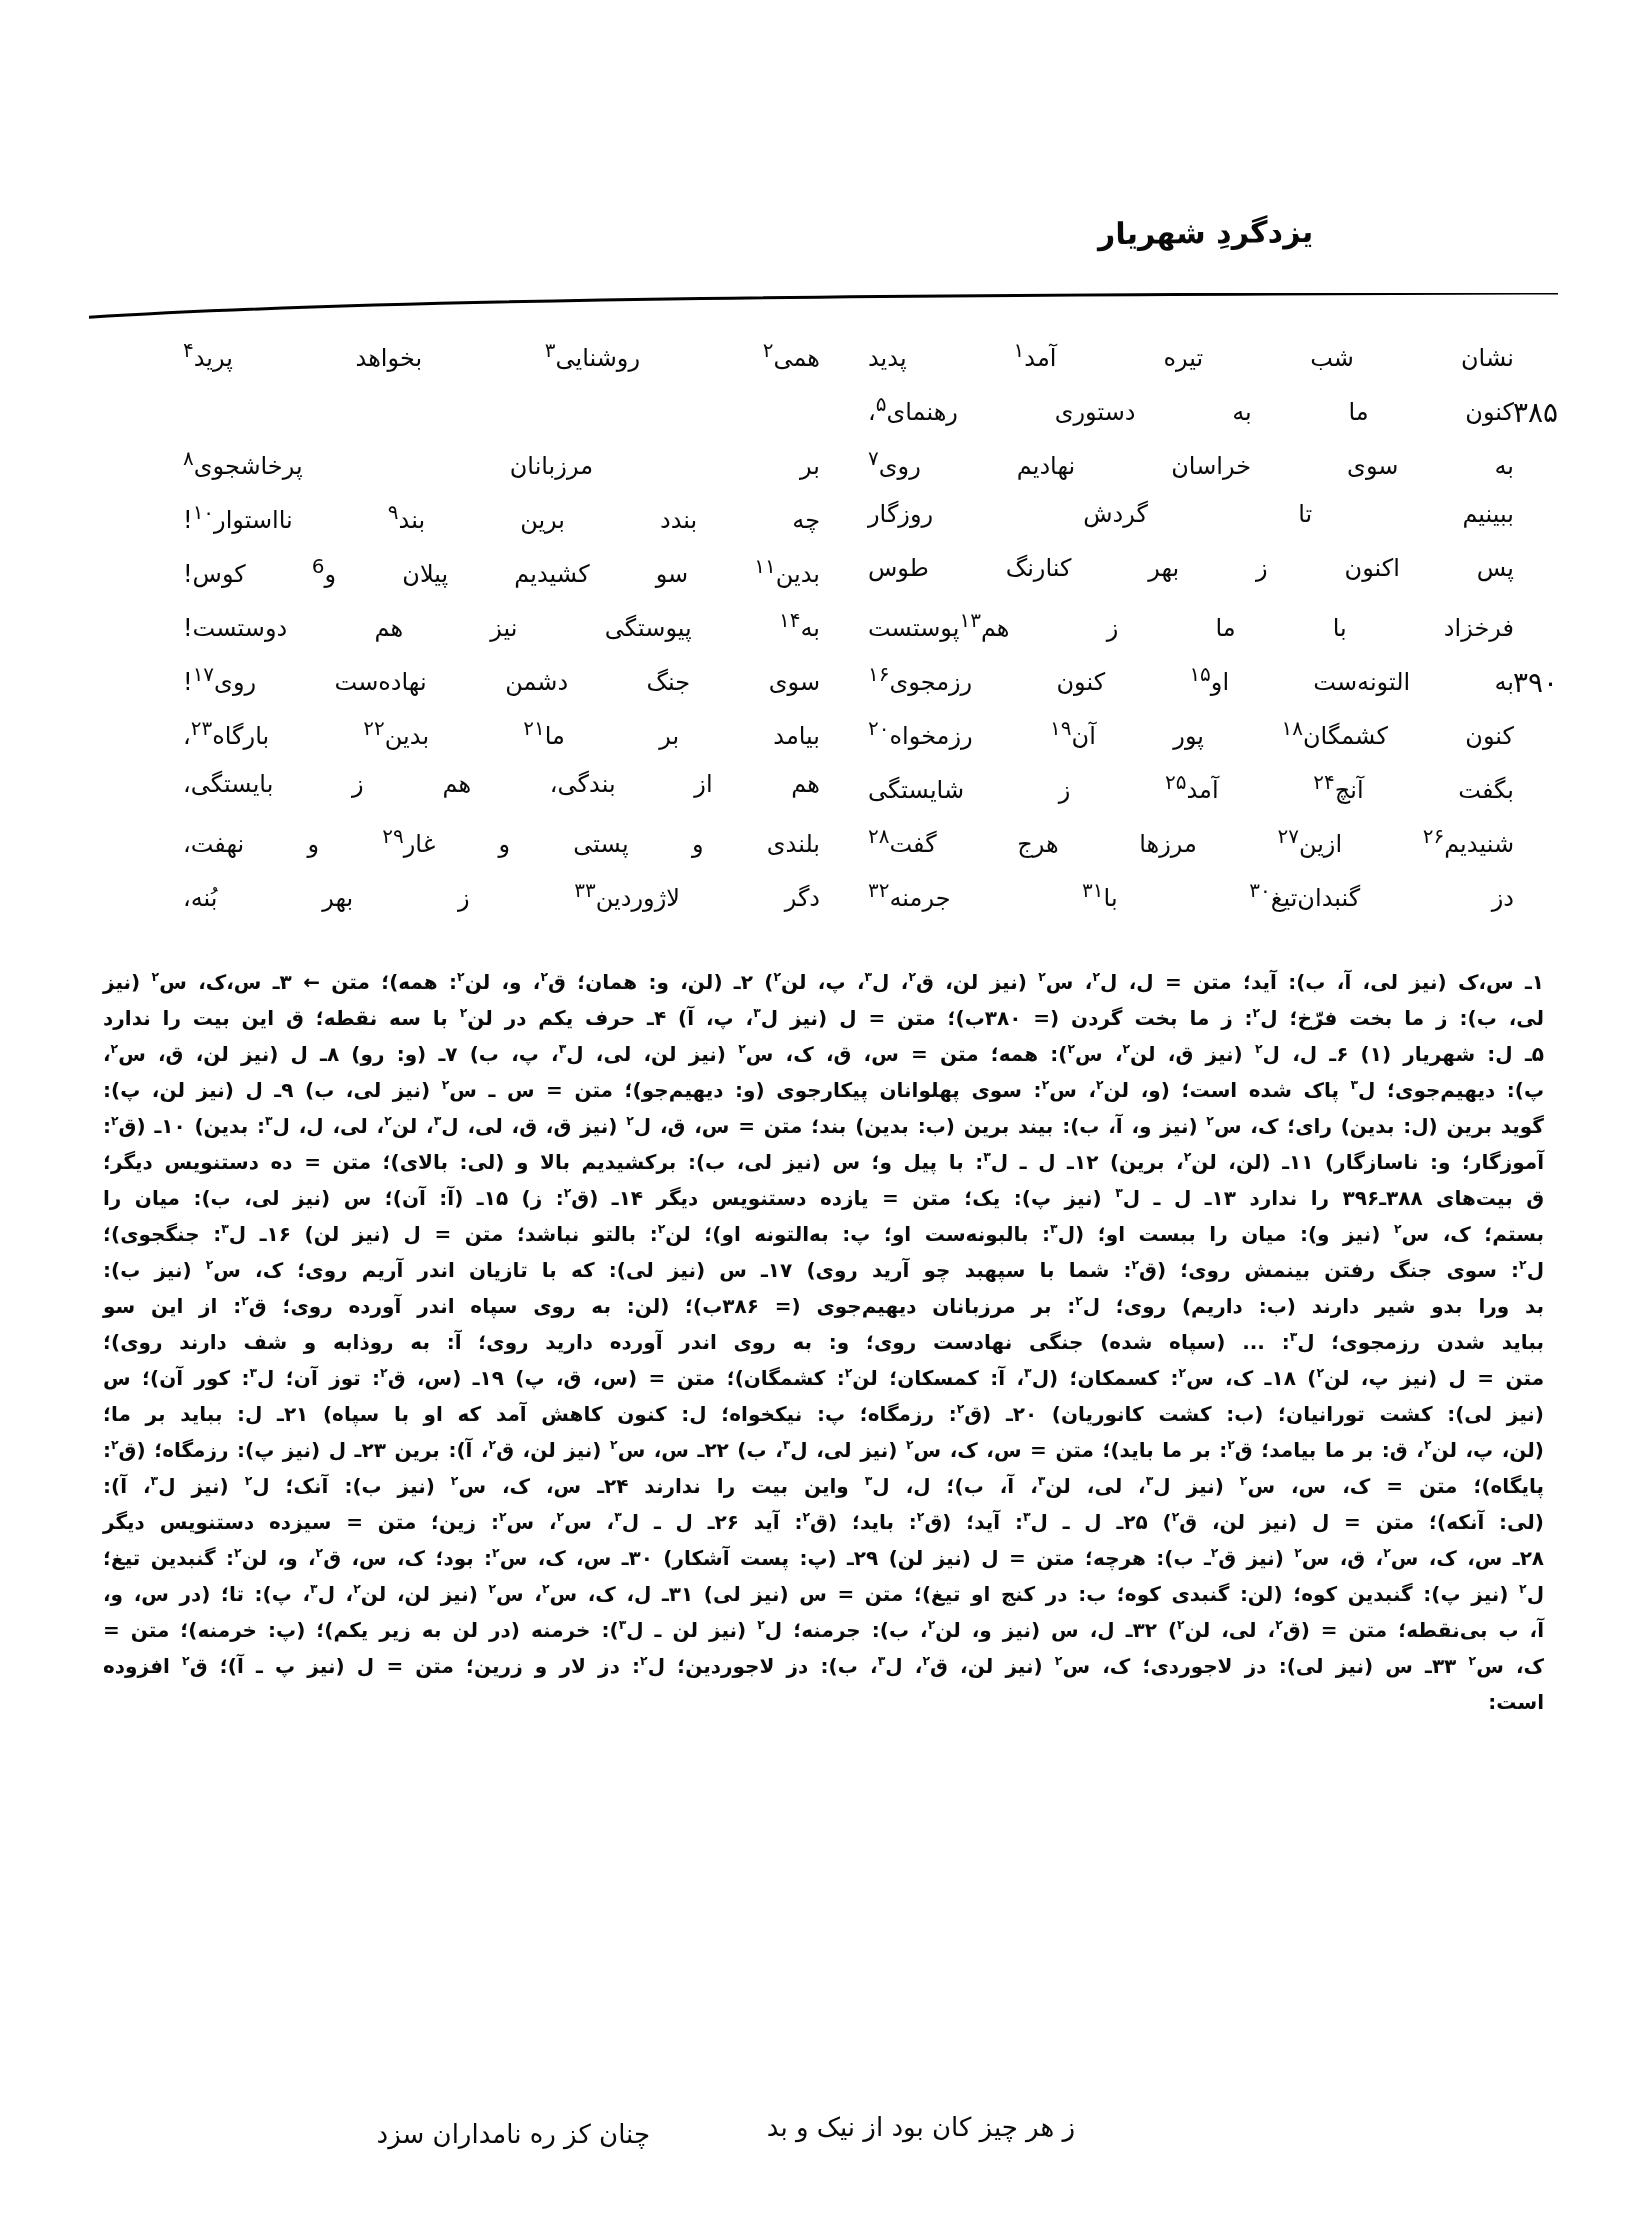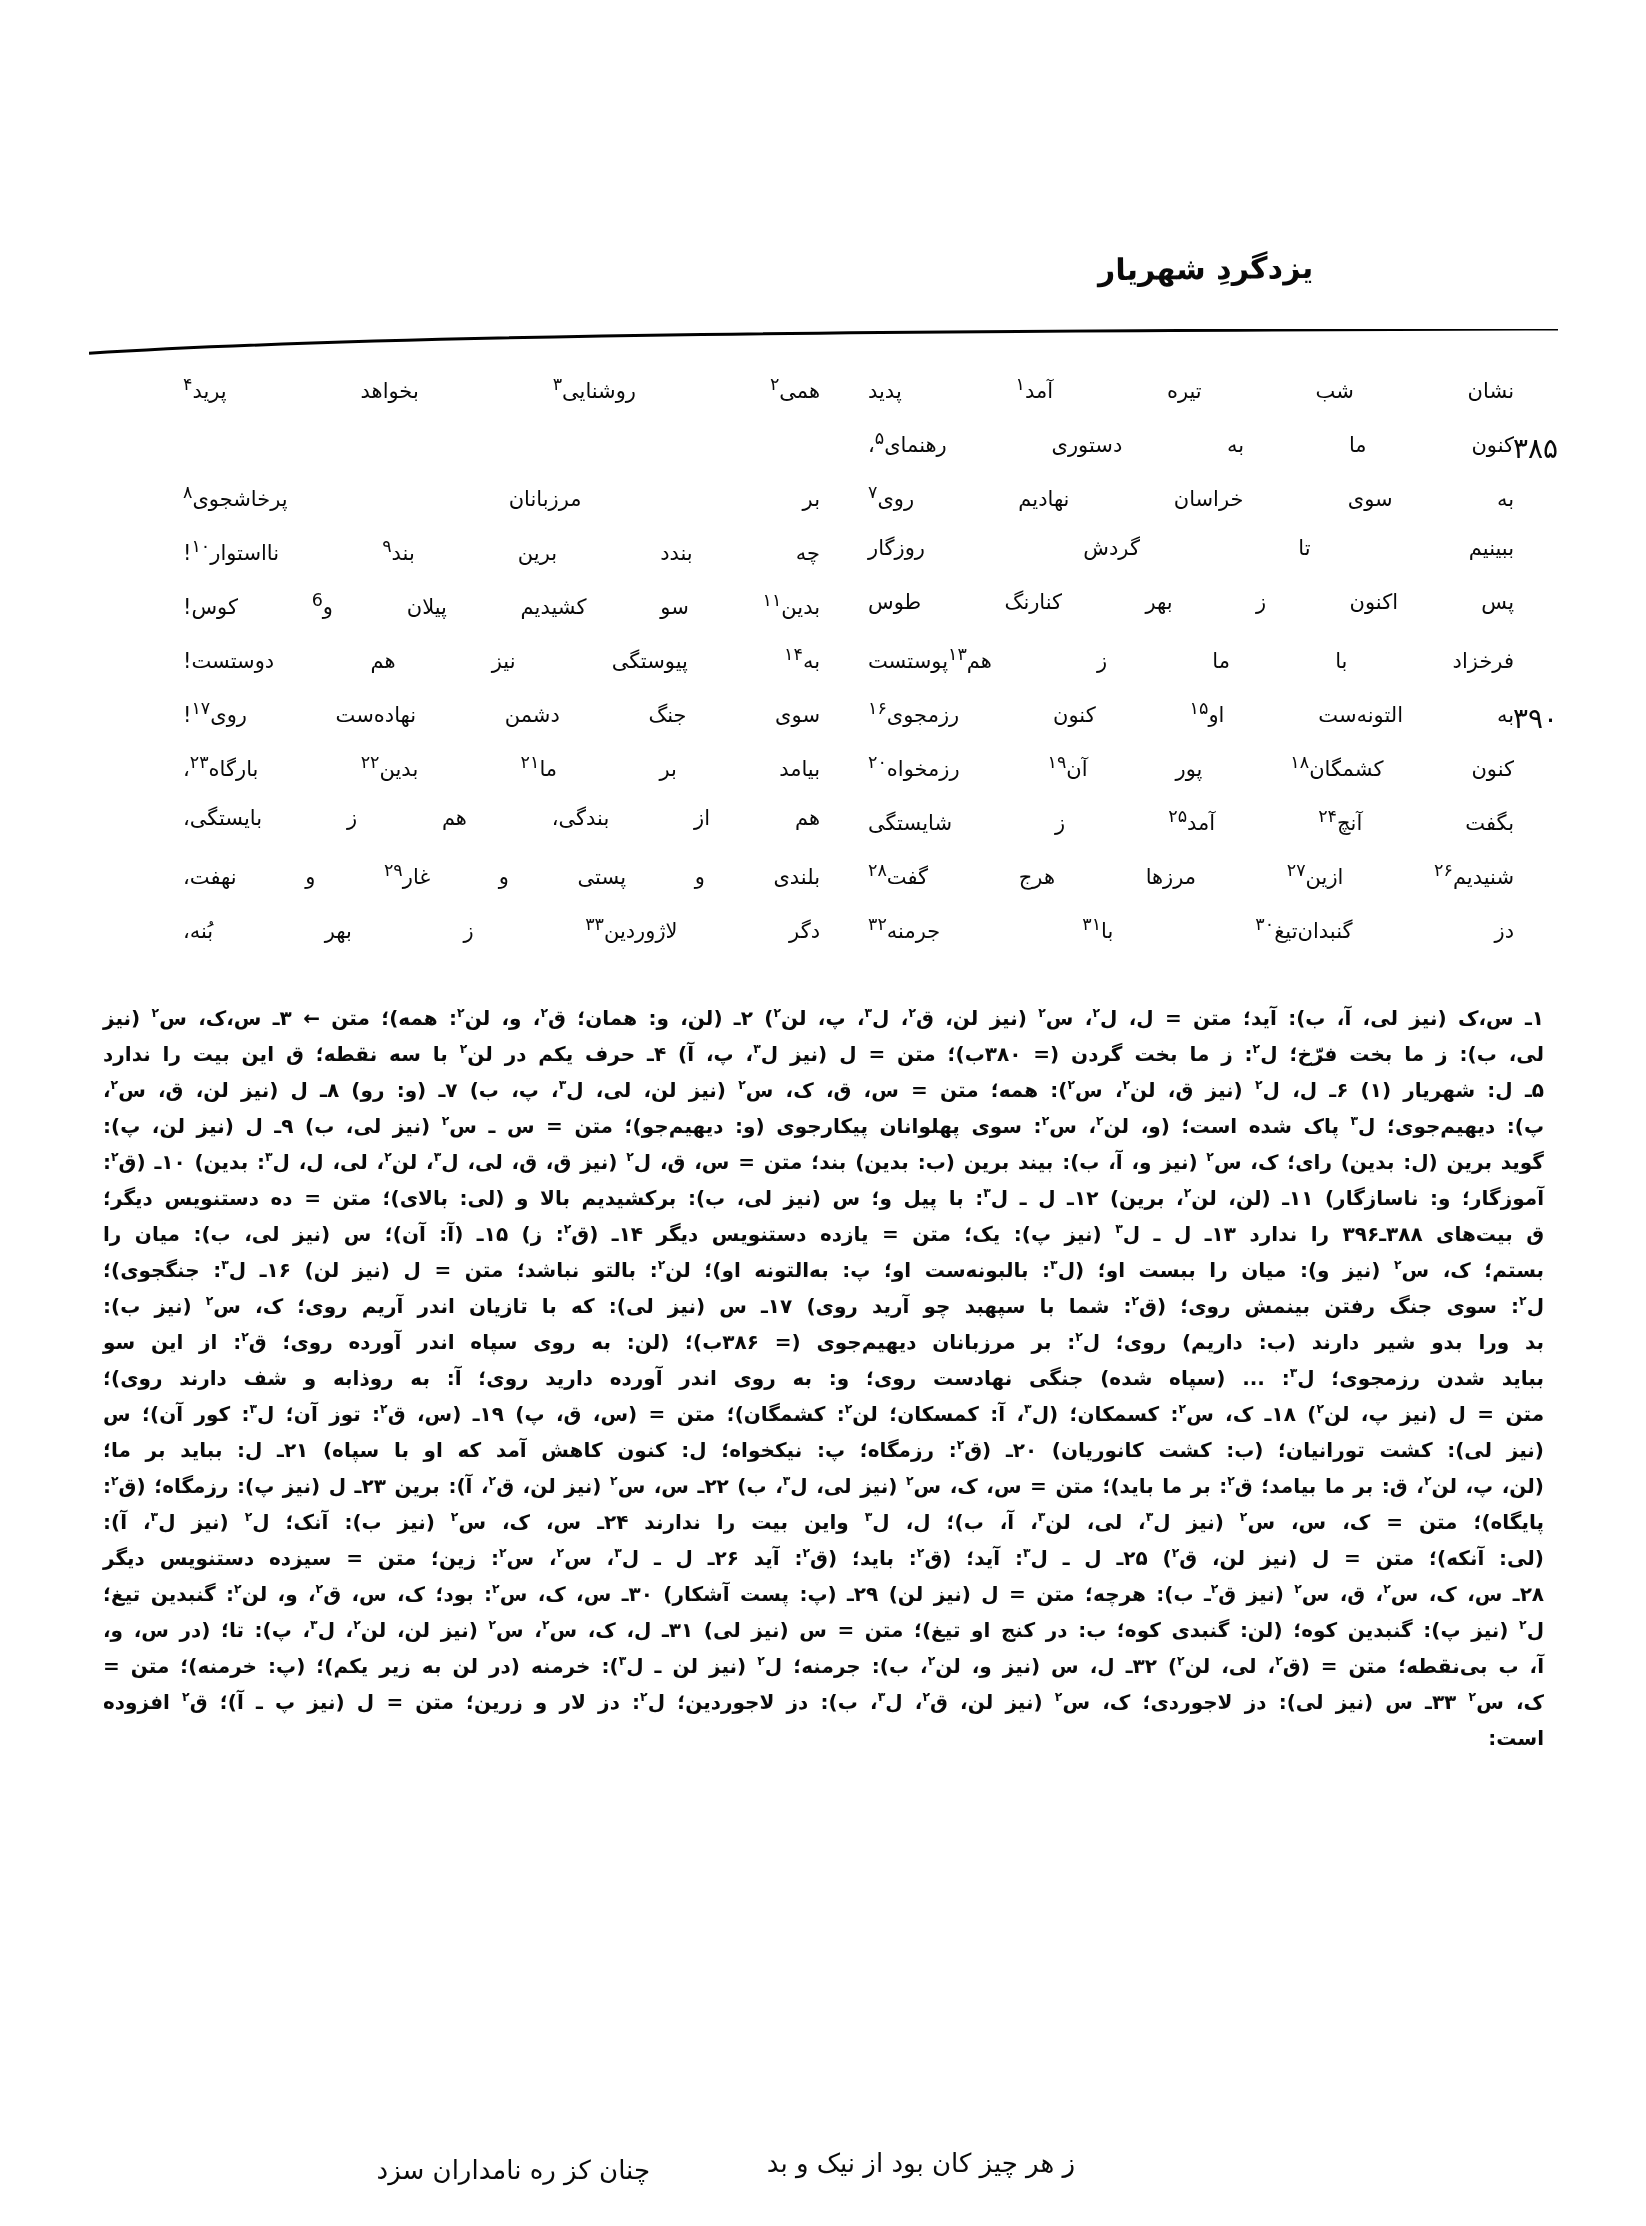--- a/index.html
+++ b/index.html
@@ -7,21 +7,21 @@
   body{
     width:1647px;height:2226px;
     font-family:"DejaVu Sans","Liberation Sans",sans-serif;
     color:#0a0a0a;
     direction:rtl;
     position:relative;
     overflow:hidden;
   }
   .page{
     position:absolute;inset:0;
-    width:1647px;height:1972px;margin-top:36px;
+    width:1647px;height:1972px;
   }
 
   
   .header-zone{
     position:absolute;
     top:214px;right:89px;left:89px;
     height:102px;
   }
   .running-title{
     position:absolute;
@@ -49,21 +49,21 @@
   }
   .couplet{
     position:relative;
     display:block;
     height:54px;
     width:100%;
   }
   .hemistich{
     position:absolute;
     top:0;
-    font-size:21px;
+    font-size:24px;
     line-height:1.0;
     white-space:nowrap;
   }
   
   .hemistich.h-right{
     right:44px;
     width:646px;
     text-align:justify;
     text-align-last:justify;
     direction:rtl;

